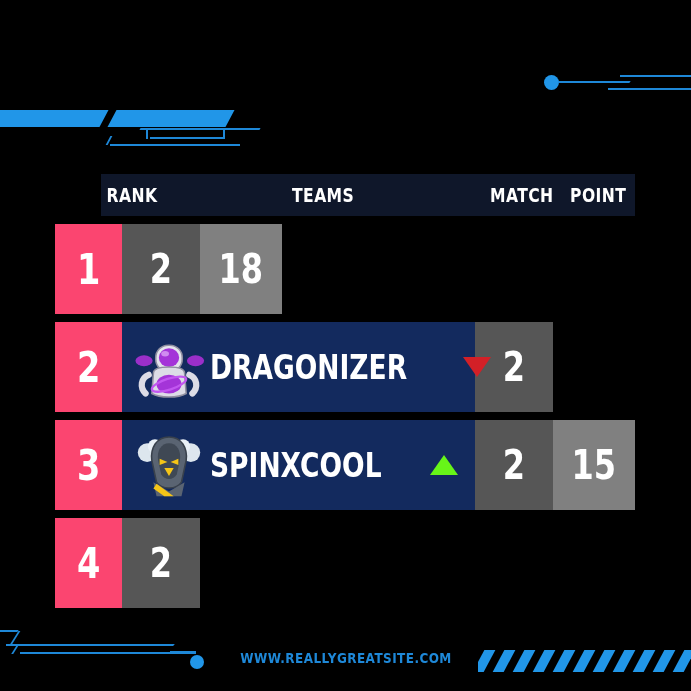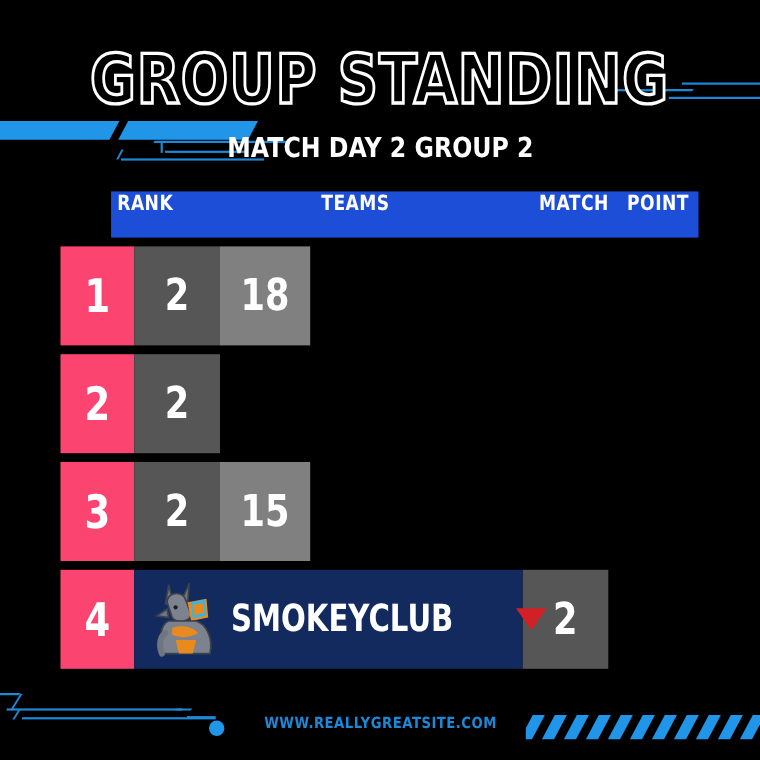--- a/index.html
+++ b/index.html
@@ -55,21 +55,21 @@
     font-family:"DejaVu Sans", sans-serif;
     font-weight:bold; font-size:25px; letter-spacing:0px;
     color:#ffffff; transform:scaleX(0.86);
     display:inline-block; margin-top:16px;
   }
 
   
   .table { position:absolute; left:55px; top:174px; width:580px; }
 
   .thead {
-    display:flex; background:#1d4ed8; height:42px; 
+    display:flex; background:#0f172a; height:42px; align-items:center;
     color:#fff;
     margin-left:46px;
   }
   .th {
     font-family:"DejaVu Sans", sans-serif;
     font-weight:bold; font-size:19px; letter-spacing:0.5px;
     transform:scaleX(0.82); display:block;
   }
   .c-rank  { width:67px;  text-align:center; }
   .c-team  { width:353px; text-align:center; }
@@ -138,24 +138,20 @@
   </div>
 
   <div class="deco">
     <div class="tr-dot"></div>
     <div class="line" style="left:558px;top:81px;width:48px;height:2px;"></div>
     <div class="line" style="left:600px;top:81px;width:30px;height:2px;transform:skewX(-35deg);"></div>
     <div class="line" style="left:620px;top:75px;width:80px;height:2px;"></div>
     <div class="line" style="left:608px;top:88px;width:92px;height:2px;"></div>
   </div>
 
-  <div class="title-wrap">
-    <div class="title">GROUP STANDING</div>
-    <div><span class="subtitle">MATCH DAY 2 GROUP 2</span></div>
-  </div>
 
   <div class="table">
 
     <div class="thead">
       <span class="th c-rank">RANK</span>
       <span class="th c-team">TEAMS</span>
       <span class="th c-match">MATCH</span>
       <span class="th c-point">POINT</span>
     </div>
 
@@ -168,58 +164,73 @@
       </div>
       <div class="cell-point">
         <span class="stat">18</span>
       </div>
     </div>
 
     <div class="row">
       <div class="cell-rank">
         <span class="rank-num">2</span>
       </div>
+      <div class="cell-team">
+        <svg class="logo" viewBox="0 0 100 100">
+          <ellipse cx="18" cy="42" rx="11" ry="7" fill="#9B2FC9"></ellipse>
+          <ellipse cx="84" cy="42" rx="11" ry="7" fill="#9B2FC9"></ellipse>
+          <rect x="33" y="22" width="34" height="34" rx="16" fill="#E4E4EC" stroke="#8F8FA0" stroke-width="2"></rect>
+          <ellipse cx="50" cy="38" rx="13" ry="12" fill="#A434D8"></ellipse>
+          <ellipse cx="45" cy="33" rx="5" ry="3.5" fill="#D08BF0"></ellipse>
+          <path d="M30 58 C30 52 40 50 50 50 C60 50 70 52 70 58 L72 84 C62 90 38 90 28 84 Z" fill="#DCDCE6" stroke="#8F8FA0" stroke-width="2"></path>
+          <ellipse cx="50" cy="72" rx="16" ry="12" fill="#A434D8"></ellipse>
+          <ellipse cx="50" cy="72" rx="23" ry="7" fill="none" stroke="#C257F0" stroke-width="3" transform="rotate(-18 50 72)"></ellipse>
+          <path d="M24 60 C14 64 12 76 20 84" fill="none" stroke="#DCDCE6" stroke-width="8" stroke-linecap="round"></path>
+          <path d="M76 60 C86 64 88 76 80 84" fill="none" stroke="#DCDCE6" stroke-width="8" stroke-linecap="round"></path>
+        </svg>
+        <span class="team-name">DRAGONIZER</span>
+        <span class="tri dn"></span>
+      </div>
       <div class="cell-match">
         <span class="stat">2</span>
       </div>
     </div>
 
     <div class="row">
       <div class="cell-rank">
         <span class="rank-num">3</span>
+      </div>
+      <div class="cell-team">
+        <svg class="logo" viewBox="0 0 100 100">
+          <circle cx="22" cy="34" r="12" fill="#DDE6EE"></circle>
+          <circle cx="32" cy="26" r="9" fill="#EAF1F7"></circle>
+          <circle cx="78" cy="34" r="12" fill="#DDE6EE"></circle>
+          <circle cx="68" cy="26" r="9" fill="#EAF1F7"></circle>
+          <path d="M50 14 C66 14 74 28 72 44 L66 72 C60 82 40 82 34 72 L28 44 C26 28 34 14 50 14 Z" fill="#5A6472" stroke="#39414C" stroke-width="2"></path>
+          <path d="M50 22 C60 22 66 32 64 44 L60 62 C56 70 44 70 40 62 L36 44 C34 32 40 22 50 22 Z" fill="#3F4854"></path>
+          <path d="M38 42 L48 46 L38 50 Z" fill="#F5C518"></path>
+          <path d="M62 42 L52 46 L62 50 Z" fill="#F5C518"></path>
+          <path d="M44 54 L56 54 L50 64 Z" fill="#F5C518"></path>
+          <path d="M30 72 L50 84 L70 72 L66 90 L34 90 Z" fill="#5A6472"></path>
+          <path d="M34 74 L56 90 L44 90 L30 80 Z" fill="#F5C518"></path>
+        </svg>
+        <span class="team-name">SPINXCOOL</span>
+        <span class="tri up"></span>
       </div>
       <div class="cell-match">
         <span class="stat">2</span>
       </div>
       <div class="cell-point">
         <span class="stat">15</span>
       </div>
     </div>
 
     <div class="row">
       <div class="cell-rank">
         <span class="rank-num">4</span>
-      </div>
-      <div class="cell-team">
-        <svg class="logo" viewBox="0 0 100 100">
-          <path d="M30 10 L36 34 L26 32 Z" fill="#6E7681" stroke="#3C434C" stroke-width="2"></path>
-          <path d="M54 8 L52 32 L44 30 Z" fill="#6E7681" stroke="#3C434C" stroke-width="2"></path>
-          <path d="M28 30 C28 18 46 16 50 28 L56 44 C56 52 40 56 34 48 Z" fill="#7C838E" stroke="#3C434C" stroke-width="2"></path>
-          <path d="M28 38 L16 46 L30 48 Z" fill="#6E7681" stroke="#3C434C" stroke-width="2"></path>
-          <circle cx="38" cy="36" r="2.5" fill="#1c1c22"></circle>
-          <path d="M52 30 L74 26 L76 48 L56 52 Z" fill="#E98A1E"></path>
-          <path d="M56 30 L72 27 L73 46 L58 49 Z" fill="#35B6E8"></path>
-          <path d="M58 33 L70 31 L71 43 L60 45 Z" fill="#E98A1E"></path>
-          <path d="M30 52 C20 56 18 74 24 90 L78 90 C82 72 74 56 62 52 Z" fill="#7C838E" stroke="#3C434C" stroke-width="2"></path>
-          <path d="M34 60 C44 56 58 58 64 66 C56 72 42 72 34 68 Z" fill="#E98A1E"></path>
-          <path d="M38 74 L62 74 L58 90 L42 90 Z" fill="#E98A1E"></path>
-          <path d="M26 66 C20 70 18 80 22 90" fill="none" stroke="#6E7681" stroke-width="7" stroke-linecap="round"></path>
-        </svg>
-        <span class="team-name">SMOKEYCLUB</span>
-        <span class="tri dn"></span>
       </div>
       <div class="cell-match">
         <span class="stat">2</span>
       </div>
     </div>
 
   </div>
 
   <div class="deco">
     <div class="line" style="left:-4px;top:630px;width:22px;height:2px;transform:skewX(-35deg);"></div>

